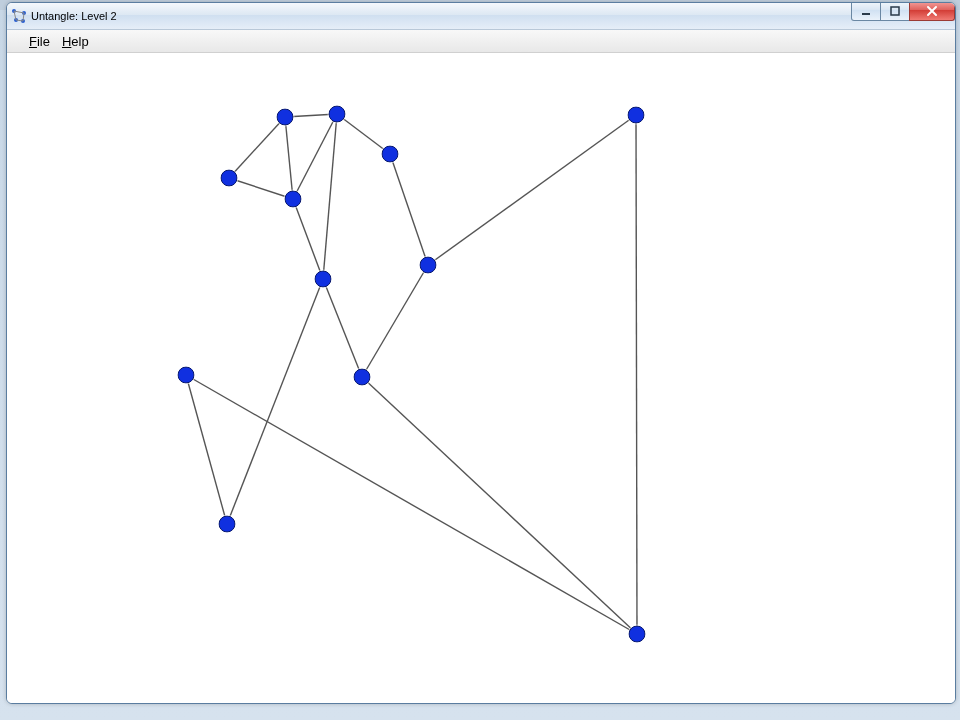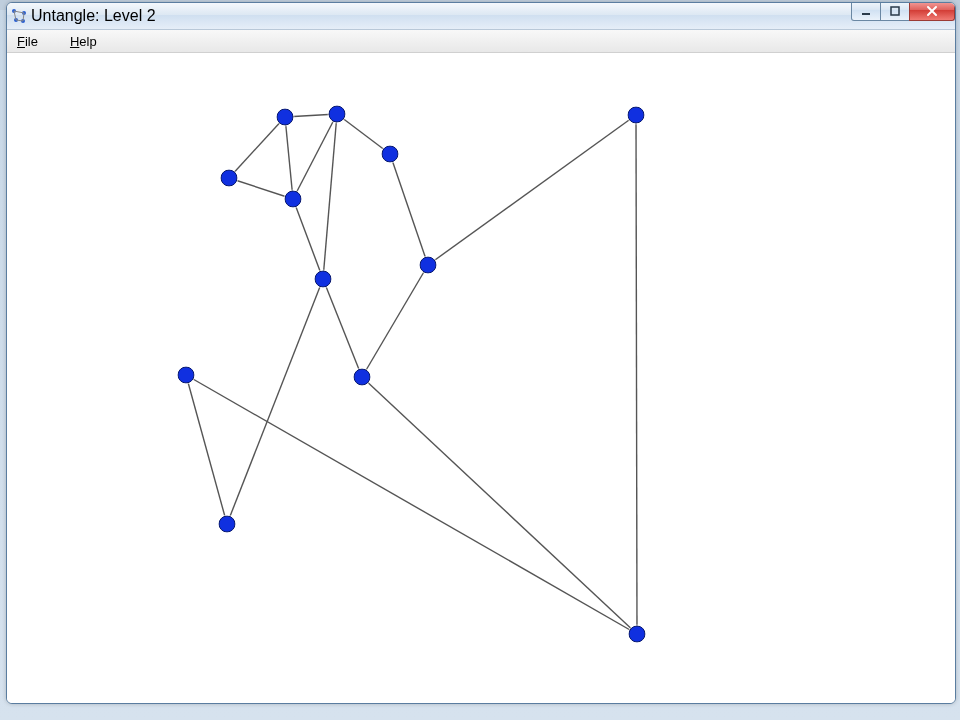--- a/index.html
+++ b/index.html
@@ -48,21 +48,21 @@
     flex: 0 0 auto;
   }
   .app-icon {
     width: 16px;
     height: 16px;
     margin-right: 4px;
     position: relative;
   }
   .app-icon svg { display:block; }
   .title-text {
-    font-size: 16px;
+    font-size: 11px;
     color: #000;
   }
   .win-controls {
     position: absolute;
     right: 0;
     top: -2px;
     display: flex;
   }
   .win-btn {
     width: 30px;
@@ -84,22 +84,22 @@
     border-bottom-right-radius: 3px;
   }
   .win-btn svg { display:block; }
 
   .menubar {
     height: 22px;
     background: linear-gradient(#f8f8f8, #e8e8e8);
     border-bottom: 1px solid #d0d0d0;
     display: flex;
     align-items: center;
-    padding-left: 6px;
-    gap: 24px;
+    padding-left: 18px;
+    gap: 4px;
     flex: 0 0 auto;
   }
   .menu-item {
     font-size: 13px;
     color: #000;
     padding: 2px 4px;
     cursor: default;
   }
   .menu-item .ul { text-decoration: underline; }
 

